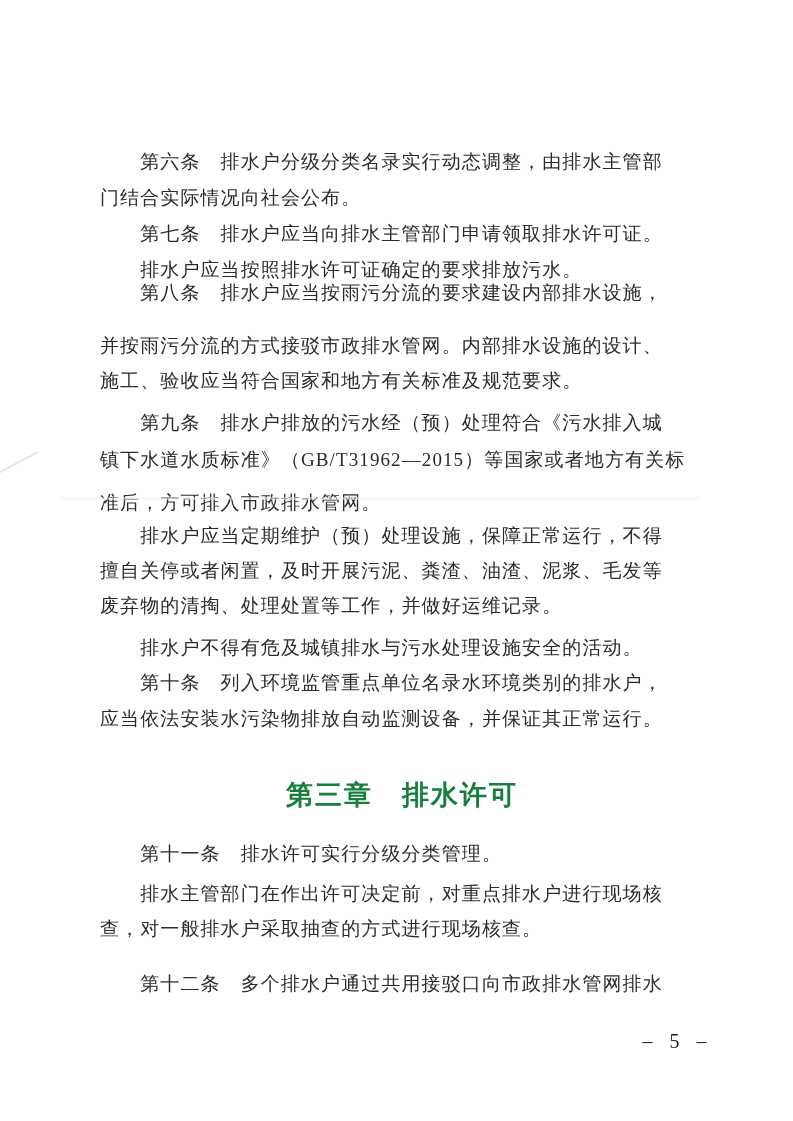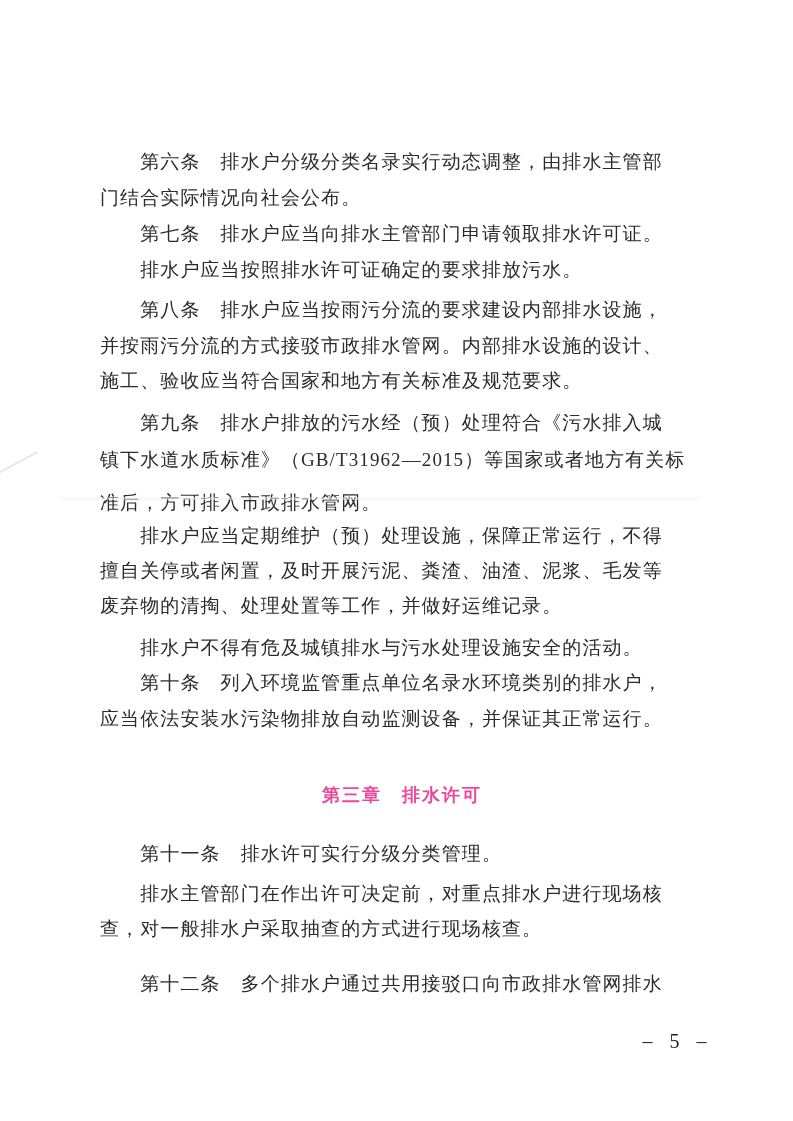--- a/index.html
+++ b/index.html
@@ -29,24 +29,24 @@
     font-family: "Liberation Serif", "DejaVu Serif", serif;
   }
   .chapter-heading {
     position: absolute;
     left: 100px;
     width: 604px;
     height: 37px;
     line-height: 37px;
     margin: 0;
     text-align: center;
-    font-size: 18px;
+    font-size: 27px;
     font-weight: 700;
     letter-spacing: 2px;
-    color: #ec4899;
+    color: #15803d;
     font-family: "Liberation Sans", "DejaVu Sans", sans-serif;
   }
   .page-number {
     position: absolute;
     top: 1024px;
     left: 620px;
     width: 115px;
     height: 34px;
     line-height: 34px;
     text-align: center;
@@ -78,21 +78,21 @@
 </style>
 </head>
 <body>
 
 <div class="page">
 
   <div class="line" style="top:143px">　　第六条　排水户分级分类名录实行动态调整，由排水主管部</div>
   <div class="line" style="top:179px">门结合实际情况向社会公布。</div>
   <div class="line" style="top:215px">　　第七条　排水户应当向排水主管部门申请领取排水许可证。</div>
   <div class="line" style="top:251px">　　排水户应当按照排水许可证确定的要求排放污水。</div>
-  <div class="line" style="top:291px">　　第八条　排水户应当按雨污分流的要求建设内部排水设施，</div>
+  <div class="line" style="top:274px">　　第八条　排水户应当按雨污分流的要求建设内部排水设施，</div>
   <div class="line" style="top:327px">并按雨污分流的方式接驳市政排水管网。内部排水设施的设计、</div>
   <div class="line" style="top:362px">施工、验收应当符合国家和地方有关标准及规范要求。</div>
   <div class="line" style="top:404px">　　第九条　排水户排放的污水经（预）处理符合《污水排入城</div>
   <div class="line" style="top:441px">镇下水道水质标准》（GB/T31962—2015）等国家或者地方有关标</div>
   <div class="line" style="top:484px">准后，方可排入市政排水管网。</div>
   <div class="line" style="top:517px">　　排水户应当定期维护（预）处理设施，保障正常运行，不得</div>
   <div class="line" style="top:552px">擅自关停或者闲置，及时开展污泥、粪渣、油渣、泥浆、毛发等</div>
   <div class="line" style="top:587px">废弃物的清掏、处理处置等工作，并做好运维记录。</div>
   <div class="line" style="top:629px">　　排水户不得有危及城镇排水与污水处理设施安全的活动。</div>
   <div class="line" style="top:664px">　　第十条　列入环境监管重点单位名录水环境类别的排水户，</div>

